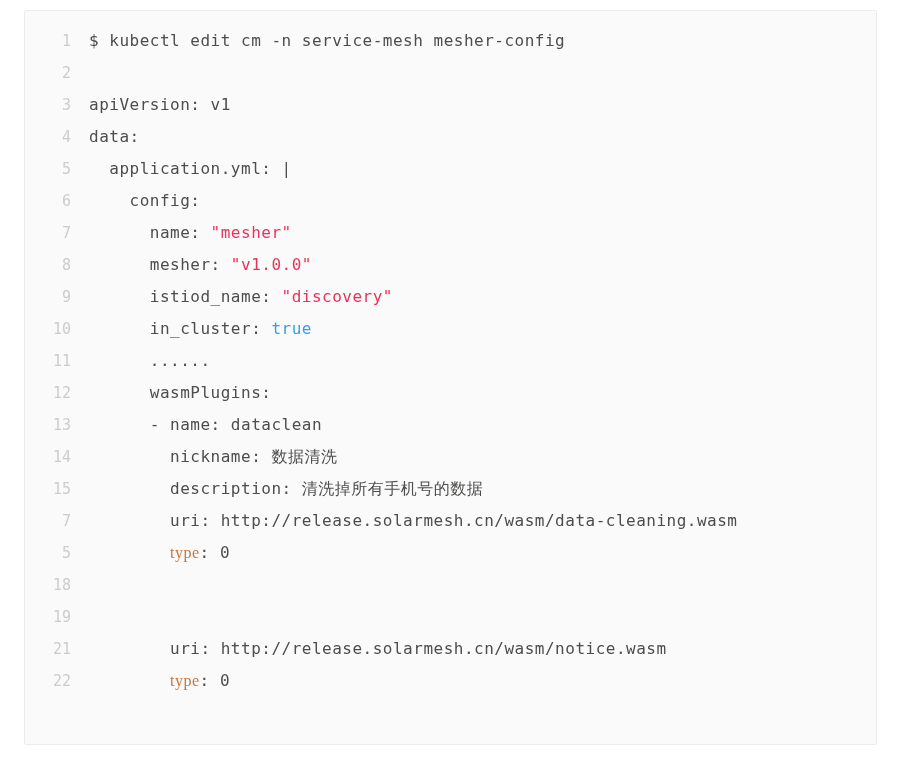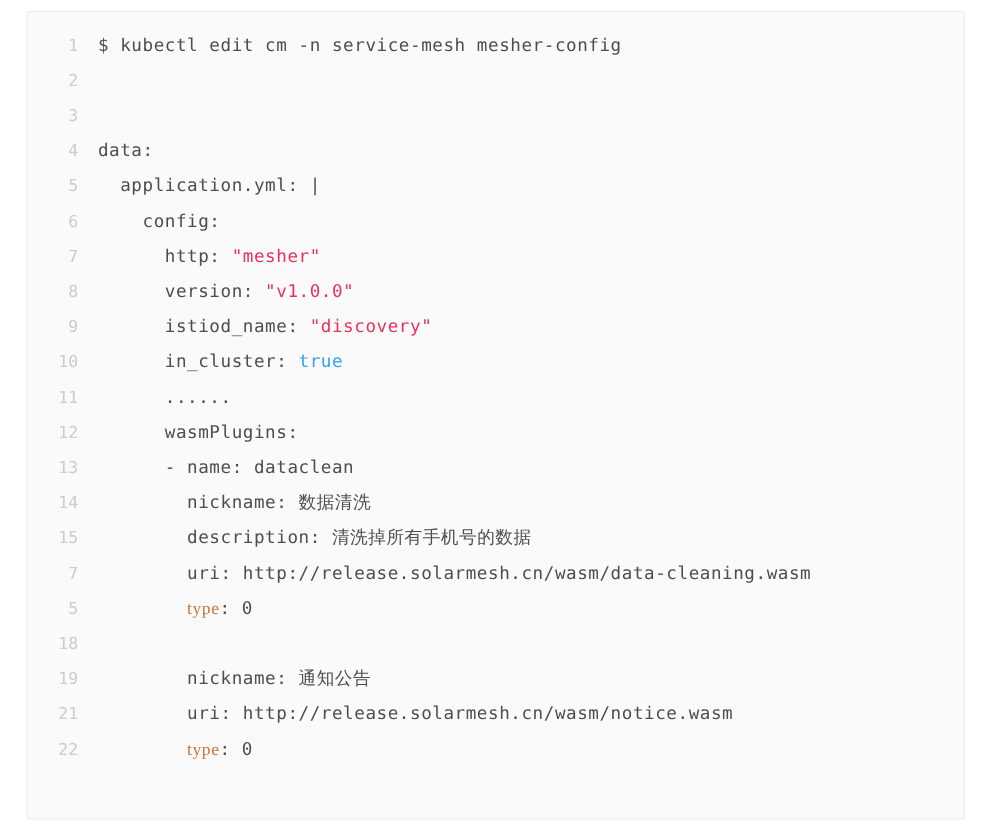--- a/index.html
+++ b/index.html
@@ -62,33 +62,33 @@
   .tok-literal { color: var(--literal); }
   .tok-keyword { color: var(--keyword); font-family: Liberation Serif, serif; }
 </style>
 </head>
 <body>
 
 <div class="code-block">
   <div class="code-listing">
       <div class="code-line"><span class="line-num">1</span><span class="line-code"><span class="tok-plain">$ kubectl edit cm -n service-mesh mesher-config</span></span></div>
       <div class="code-line"><span class="line-num">2</span><span class="line-code"></span></div>
-      <div class="code-line"><span class="line-num">3</span></div>
+      <div class="code-line"><span class="line-num">3</span><span class="line-code"><span class="tok-plain">apiVersion: v1</span></span></div>
       <div class="code-line"><span class="line-num">4</span><span class="line-code"><span class="tok-plain">data:</span></span></div>
       <div class="code-line"><span class="line-num">5</span><span class="line-code"><span class="tok-plain">  application.yml: |</span></span></div>
       <div class="code-line"><span class="line-num">6</span><span class="line-code"><span class="tok-plain">    config:</span></span></div>
-      <div class="code-line"><span class="line-num">7</span><span class="line-code"><span class="tok-plain">      http: </span><span class="tok-string">"mesher"</span></span></div>
-      <div class="code-line"><span class="line-num">8</span><span class="line-code"><span class="tok-plain">      version: </span><span class="tok-string">"v1.0.0"</span></span></div>
+      <div class="code-line"><span class="line-num">7</span><span class="line-code"><span class="tok-plain">      name: </span><span class="tok-string">"mesher"</span></span></div>
+      <div class="code-line"><span class="line-num">8</span><span class="line-code"><span class="tok-plain">      mesher: </span><span class="tok-string">"v1.0.0"</span></span></div>
       <div class="code-line"><span class="line-num">9</span><span class="line-code"><span class="tok-plain">      istiod_name: </span><span class="tok-string">"discovery"</span></span></div>
       <div class="code-line"><span class="line-num">10</span><span class="line-code"><span class="tok-plain">      in_cluster: </span><span class="tok-literal">true</span></span></div>
       <div class="code-line"><span class="line-num">11</span><span class="line-code"><span class="tok-plain">      ......</span></span></div>
       <div class="code-line"><span class="line-num">12</span><span class="line-code"><span class="tok-plain">      wasmPlugins:</span></span></div>
       <div class="code-line"><span class="line-num">13</span><span class="line-code"><span class="tok-plain">      - name: dataclean</span></span></div>
       <div class="code-line"><span class="line-num">14</span><span class="line-code"><span class="tok-plain">        nickname: 数据清洗</span></span></div>
       <div class="code-line"><span class="line-num">15</span><span class="line-code"><span class="tok-plain">        description: 清洗掉所有手机号的数据</span></span></div>
       <div class="code-line"><span class="line-num">7</span><span class="line-code"><span class="tok-plain">        uri: http://release.solarmesh.cn/wasm/data-cleaning.wasm</span></span></div>
       <div class="code-line"><span class="line-num">5</span><span class="line-code"><span class="tok-plain">        </span><span class="tok-keyword">type</span><span class="tok-plain">: 0</span></span></div>
       <div class="code-line"><span class="line-num">18</span></div>
-      <div class="code-line"><span class="line-num">19</span><span class="line-code"><span class="tok-plain">        nickname: 通知公告</span></span></div>
+      <div class="code-line"><span class="line-num">19</span></div>
       <div class="code-line"><span class="line-num">21</span><span class="line-code"><span class="tok-plain">        uri: http://release.solarmesh.cn/wasm/notice.wasm</span></span></div>
       <div class="code-line"><span class="line-num">22</span><span class="line-code"><span class="tok-plain">        </span><span class="tok-keyword">type</span><span class="tok-plain">: 0</span></span></div>
     </div>
 </div>
 
 </body></html>

